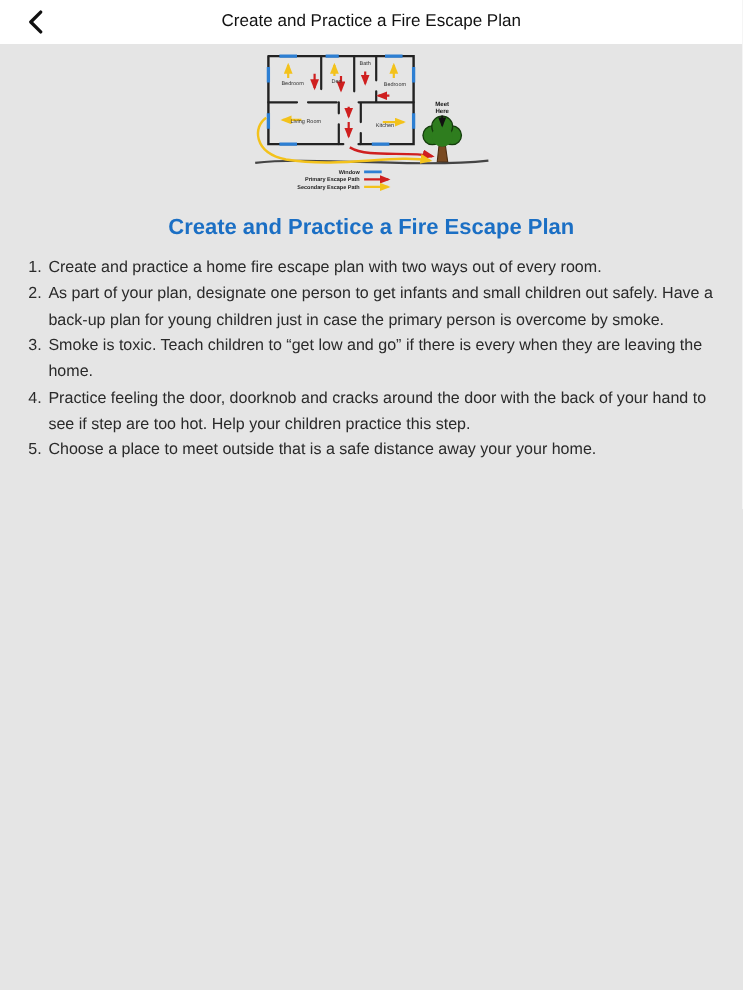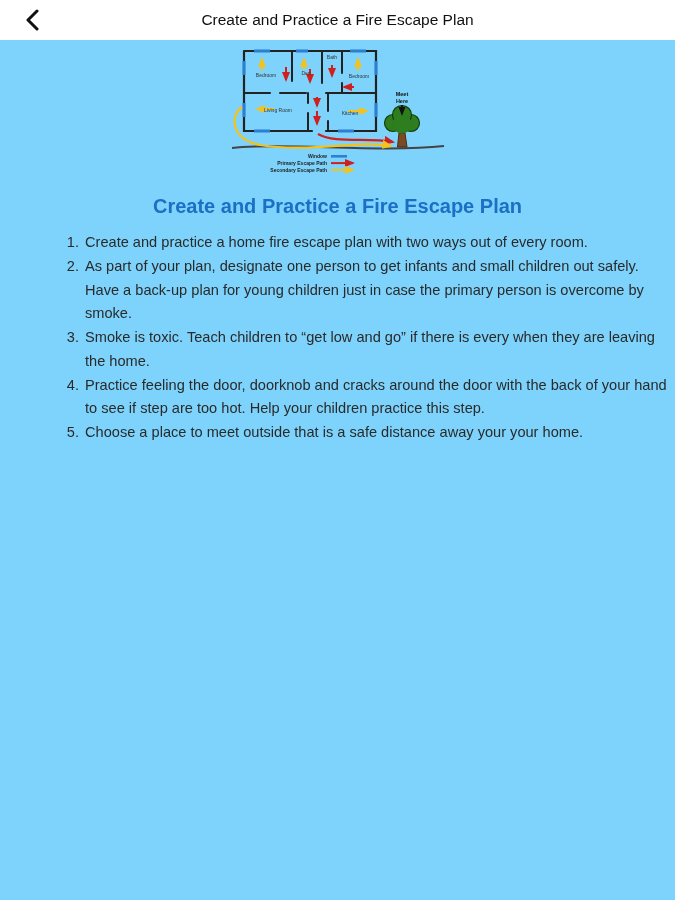--- a/index.html
+++ b/index.html
@@ -1,36 +1,36 @@
 <!DOCTYPE html>
 <html><head>
 <meta charset="utf-8">
 <style>
   * { margin: 0; padding: 0; box-sizing: border-box; }
   html, body { width: 675px; height: 900px; background: #ffffff; }
   body { font-family: "Liberation Sans", sans-serif; color: #2a2a2a; }
-  .screen { position: relative; width: 675px; height: 900px; background: #7dd3fc; overflow: hidden; }
+  .screen { position: relative; width: 675px; height: 900px; background: #e5e5e5; overflow: hidden; }
 
   
   .header { position: relative; height: 40px; width: 100%; background: #fff; }
   .back-btn { position: absolute; left: 18px; top: 6px; width: 28px; height: 28px;
               display: flex; align-items: center; justify-content: center; cursor: pointer; background: none; border: none; }
   .header-title { position: absolute; left: 0; right: 0; top: 11px; text-align: center;
                   font-size: 15.5px; color: #111; font-weight: 400; }
 
   
   .illustration-wrap { width: 100%; text-align: center; margin-top: 5px; }
   .illustration-wrap svg { display: inline-block; }
 
   
   .page-heading { text-align: center; font-size: 20px; font-weight: 700;
                   margin-top: 16px; margin-bottom: 13px; }
 
   
-  .steps { padding-left: 42px; padding-right: 8px; font-size: 14.6px; line-height: 1.63; color: #2a2a2a; margin-left: 41px; }
+  .steps { padding-left: 42px; padding-right: 8px; font-size: 14.6px; line-height: 1.63; color: #2a2a2a; }
   .steps li { padding-left: 2px; }
 
   .svg-text { font-family: "Liberation Sans", sans-serif; }
 </style>
 </head>
 <body>
 
 <div class="screen">
 
   <div class="header">

